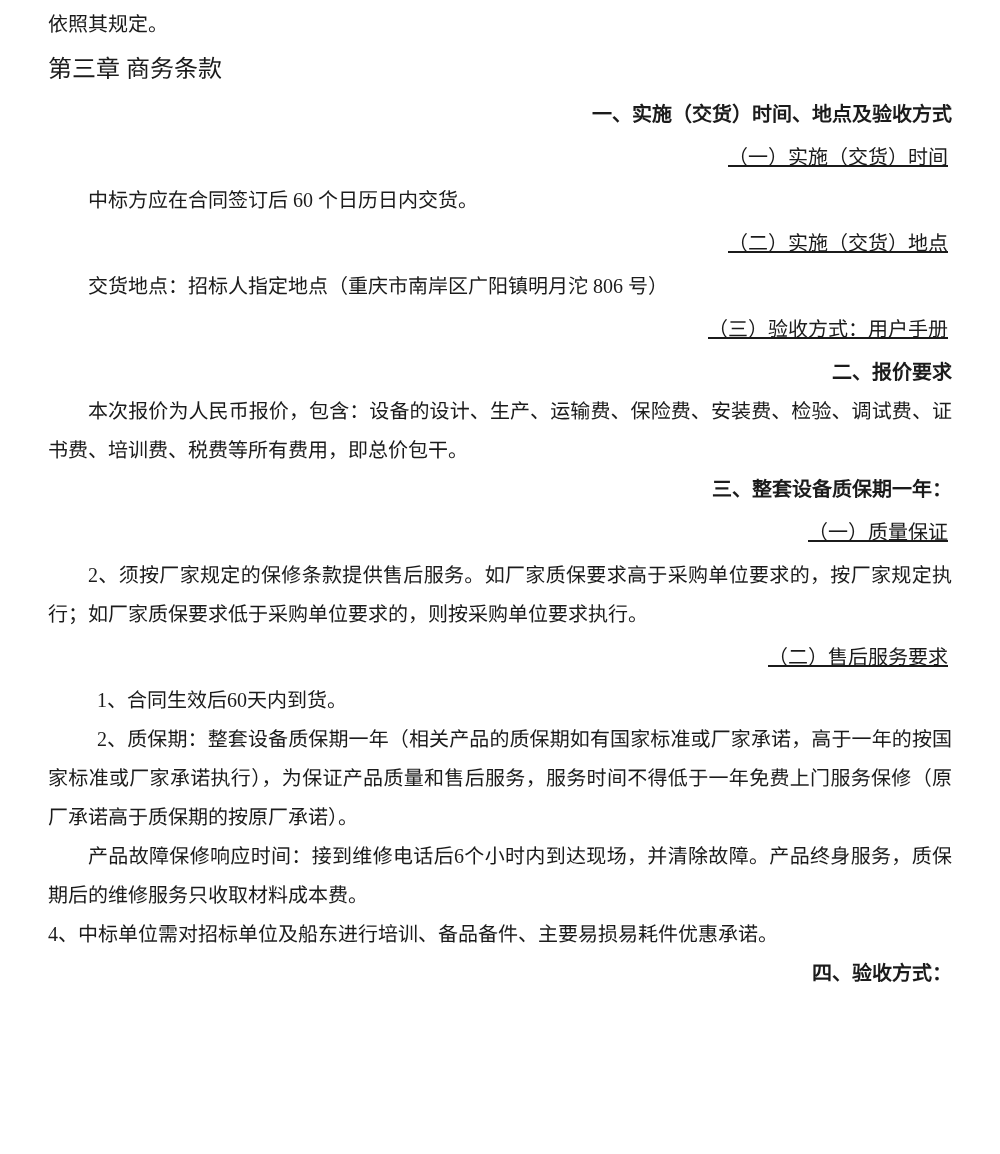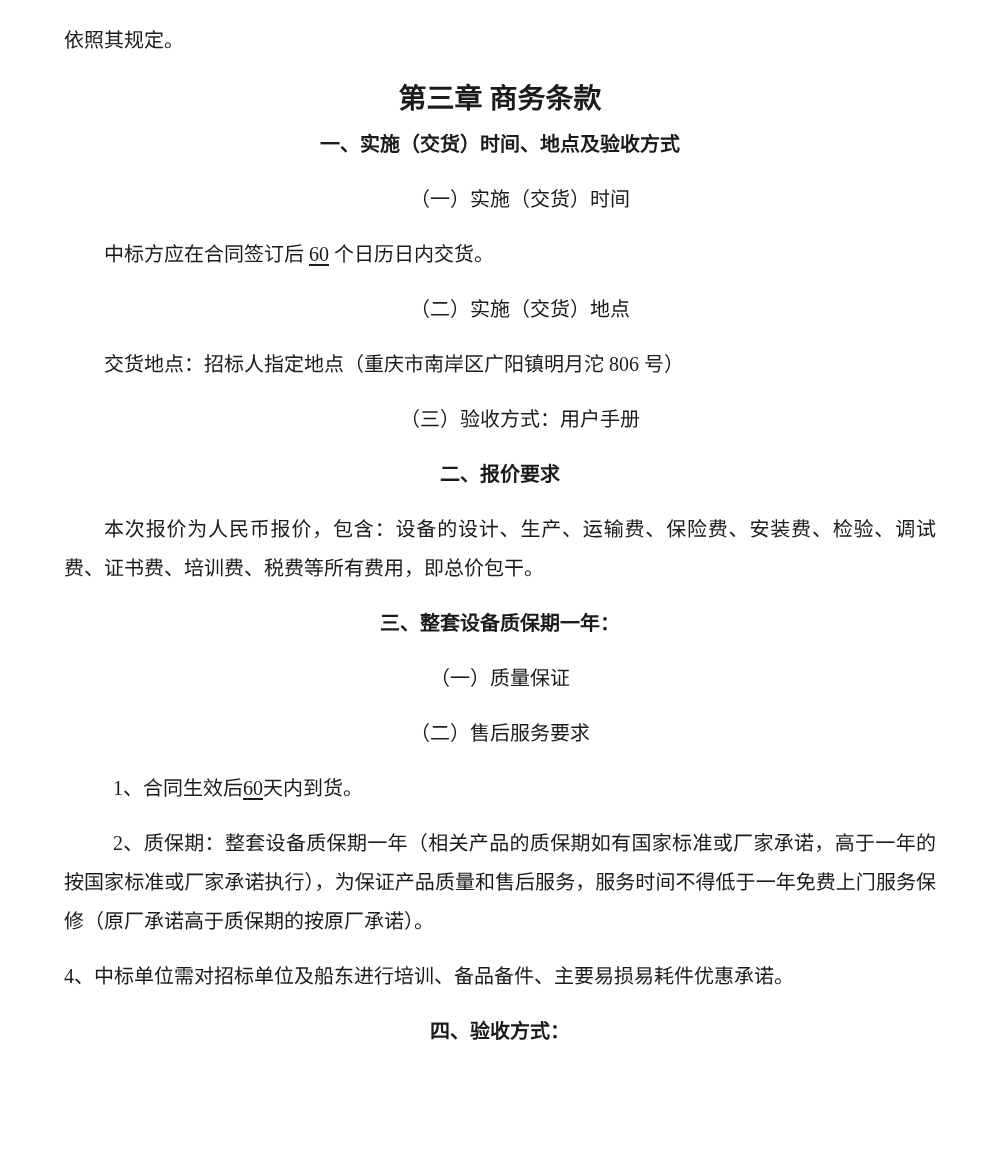--- a/index.html
+++ b/index.html
@@ -13,47 +13,47 @@
     min-height: 1154px;
     box-sizing: border-box;
     padding: 5px 48px 10px 48px;
     background: #ffffff;
     color: #1b1b1b;
     font-family: "Liberation Serif", "DejaVu Serif", serif;
     font-size: 20px;
     line-height: 39px;
   }
   .para {
-    margin: 16px;
+    margin: 0;
     text-align: justify;
     text-justify: inter-ideograph;
     word-break: break-all;
   }
   .label-line {
-    margin: 16px;
-    text-align: center;
+    margin: 4px;
+    text-align: right;
+    text-decoration: underline;
   }
   .heading {
     margin: 0;
     font-weight: bold;
     font-size: 20px;
     line-height: 39px;
-    text-align: center;
+    text-align: right;
   }
   .title {
     margin: 2px 0 3px 0;
-    font-weight: bold;
-    font-size: 28px;
+    font-weight: normal;
+    font-size: 24px;
     line-height: 46px;
-    text-align: center;
+    text-align: left;
   }
   .indent-2  { text-indent: 2em; }
   .indent-25 { text-indent: 2.45em; }
   .u {
-    text-decoration: underline;
     text-underline-offset: 3px;
   }
 </style>
 </head>
 <body>
 
 <div class="page">
 
   <p class="para">依照其规定。</p>
 
@@ -73,27 +73,29 @@
 
   <h2 class="heading">二、报价要求</h2>
 
   <p class="para indent-2">本次报价为人民币报价，包含：设备的设计、生产、运输费、保险费、安装费、检验、调试费、证书费、培训费、税费等所有费用，即总价包干。</p>
 
   <h2 class="heading">三、整套设备质保期一年：</h2>
 
   <p class="label-line">（一）质量保证</p>
 
 
+  <p class="para indent-2">2、须按厂家规定的保修条款提供售后服务。如厂家质保要求高于采购单位要求的，按厂家规定执行；如厂家质保要求低于采购单位要求的，则按采购单位要求执行。</p>
 
   <p class="label-line">（二）售后服务要求</p>
 
   <p class="para indent-25"><span>1、合同生效后</span><span class="u">60</span><span>天内到货。</span></p>
 
   <p class="para indent-25">2、质保期：整套设备质保期一年（相关产品的质保期如有国家标准或厂家承诺，高于一年的按国家标准或厂家承诺执行），为保证产品质量和售后服务，服务时间不得低于一年免费上门服务保修（原厂承诺高于质保期的按原厂承诺）。</p>
 
 
+  <p class="para indent-2">产品故障保修响应时间：接到维修电话后6个小时内到达现场，并清除故障。产品终身服务，质保期后的维修服务只收取材料成本费。</p>
 
   <p class="para">4、中标单位需对招标单位及船东进行培训、备品备件、主要易损易耗件优惠承诺。</p>
 
   <h2 class="heading">四、验收方式：</h2>
 
 
 </div>
 
 </body></html>

